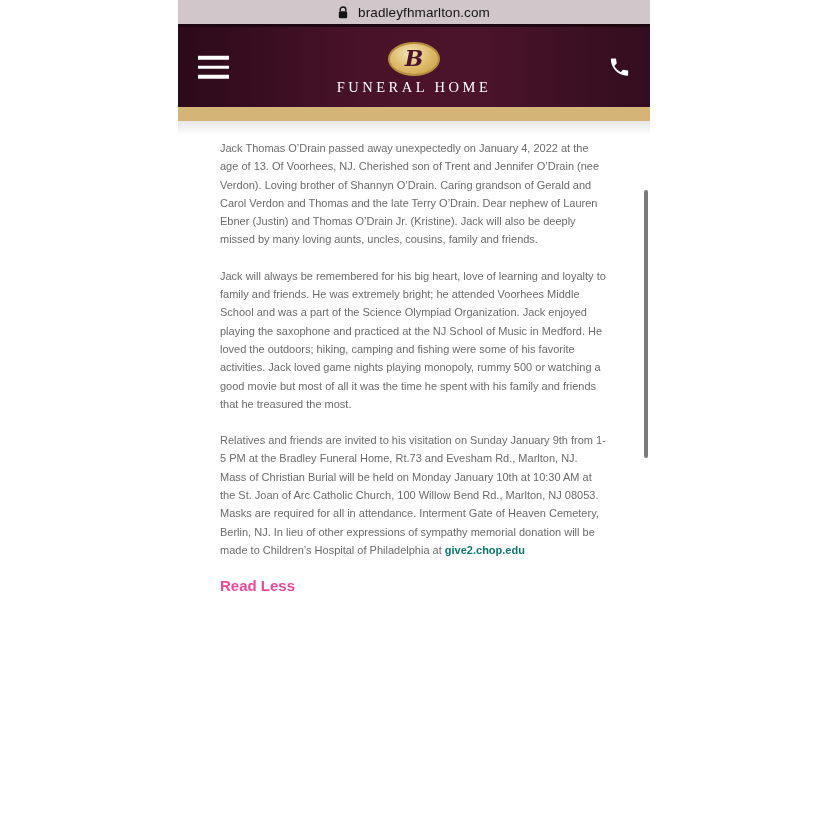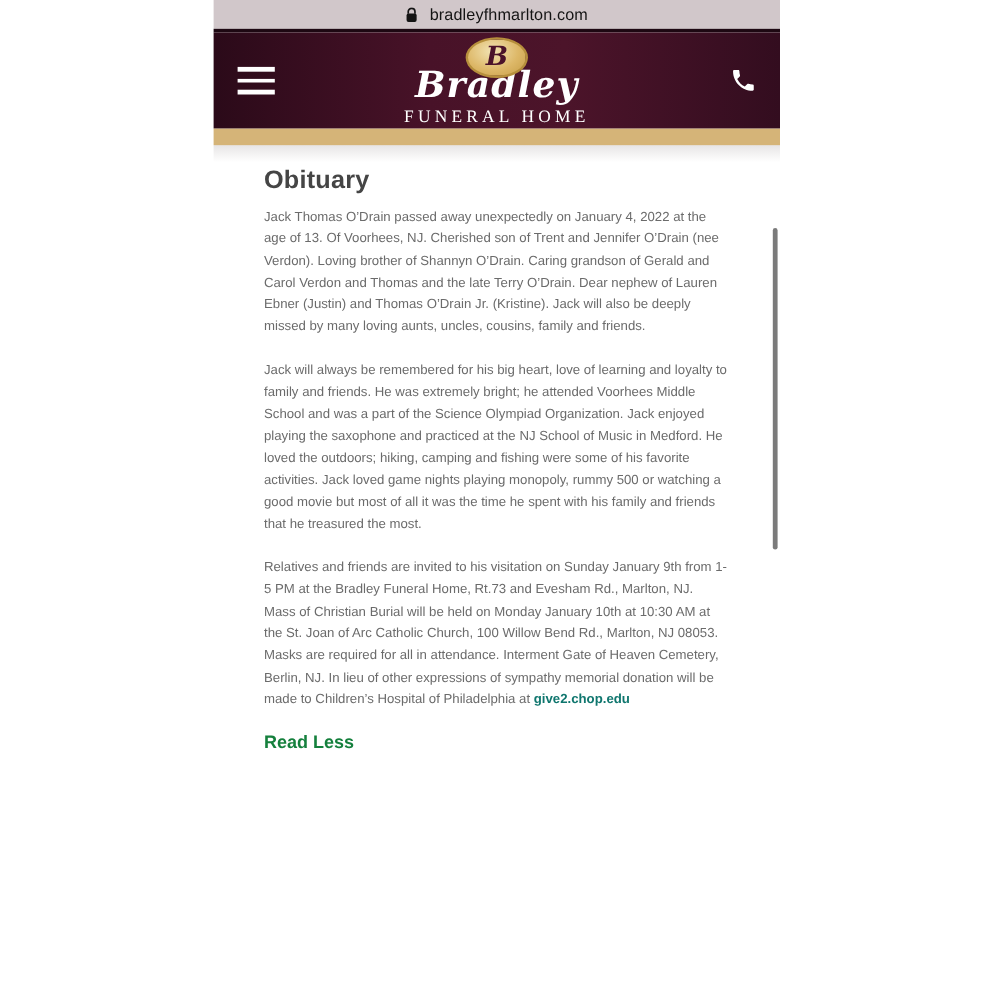--- a/index.html
+++ b/index.html
@@ -140,21 +140,21 @@
   .inline-link {
     color: #0f766e;
     font-weight: bold;
     text-decoration: none;
     cursor: pointer;
   }
   .read-less {
     display: inline-block;
     font-size: 15px;
     font-weight: bold;
-    color: #15803d;
+    color: #ec4899;
     text-decoration: none;
     cursor: pointer;
     margin-top: -6px;
   }
 
   
   .scroll-thumb {
     position: absolute;
     right: 2px;
     top: 190px;
@@ -184,36 +184,34 @@
     <div class="hamburger">
       <div class="bar"></div>
       <div class="bar"></div>
       <div class="bar"></div>
     </div>
 
     <div class="logo">
       <div class="logo-oval">
         <span class="logo-monogram">B</span>
       </div>
-      <div class="logo-script">Bradley</div>
       <div class="logo-caps">FUNERAL HOME</div>
     </div>
 
     <span class="phone-btn">
       <svg width="23" height="23" viewBox="0 0 24 24">
         <path fill="#ffffff" d="M6.62 10.79c1.44 2.83 3.76 5.14 6.59 6.59l2.2-2.2c.27-.27.67-.36 1.02-.24 1.12.37 2.33.57 3.57.57.55 0 1 .45 1 1V20c0 .55-.45 1-1 1-9.39 0-17-7.61-17-17 0-.55.45-1 1-1h3.5c.55 0 1 .45 1 1 0 1.25.2 2.45.57 3.57.11.35.03.74-.25 1.02l-2.2 2.2z"></path>
       </svg>
     </span>
   </div>
 
   <div class="gold-stripe"></div>
   <div class="header-shadow"></div>
 
   <div class="content">
-    <h1>Obituary</h1>
     <p>Jack Thomas O’Drain passed away unexpectedly on January 4, 2022 at the age of 13. Of Voorhees, NJ. Cherished son of Trent and Jennifer O’Drain (nee Verdon). Loving brother of Shannyn O’Drain. Caring grandson of Gerald and Carol Verdon and Thomas and the late Terry O’Drain. Dear nephew of Lauren Ebner (Justin) and Thomas O’Drain Jr. (Kristine). Jack will also be deeply missed by many loving aunts, uncles, cousins, family and friends.</p>
     <p>Jack will always be remembered for his big heart, love of learning and loyalty to family and friends. He was extremely bright; he attended Voorhees Middle School and was a part of the Science Olympiad Organization. Jack enjoyed playing the saxophone and practiced at the NJ School of Music in Medford. He loved the outdoors; hiking, camping and fishing were some of his favorite activities. Jack loved game nights playing monopoly, rummy 500 or watching a good movie but most of all it was the time he spent with his family and friends that he treasured the most.</p>
     <p><span>Relatives and friends are invited to his visitation on Sunday January 9th from 1-5 PM at the Bradley Funeral Home, Rt.73 and Evesham Rd., Marlton, NJ. Mass of Christian Burial will be held on Monday January 10th at 10:30 AM at the St. Joan of Arc Catholic Church, 100 Willow Bend Rd., Marlton, NJ 08053. Masks are required for all in attendance. Interment Gate of Heaven Cemetery, Berlin, NJ. In lieu of other expressions of sympathy memorial donation will be made to Children’s Hospital of Philadelphia at </span><a class="inline-link">give2.chop.edu</a></p>
     <a class="read-less">Read Less</a>
   </div>
 
   <div class="scroll-thumb"></div>
 </div>
 
 </body></html>

